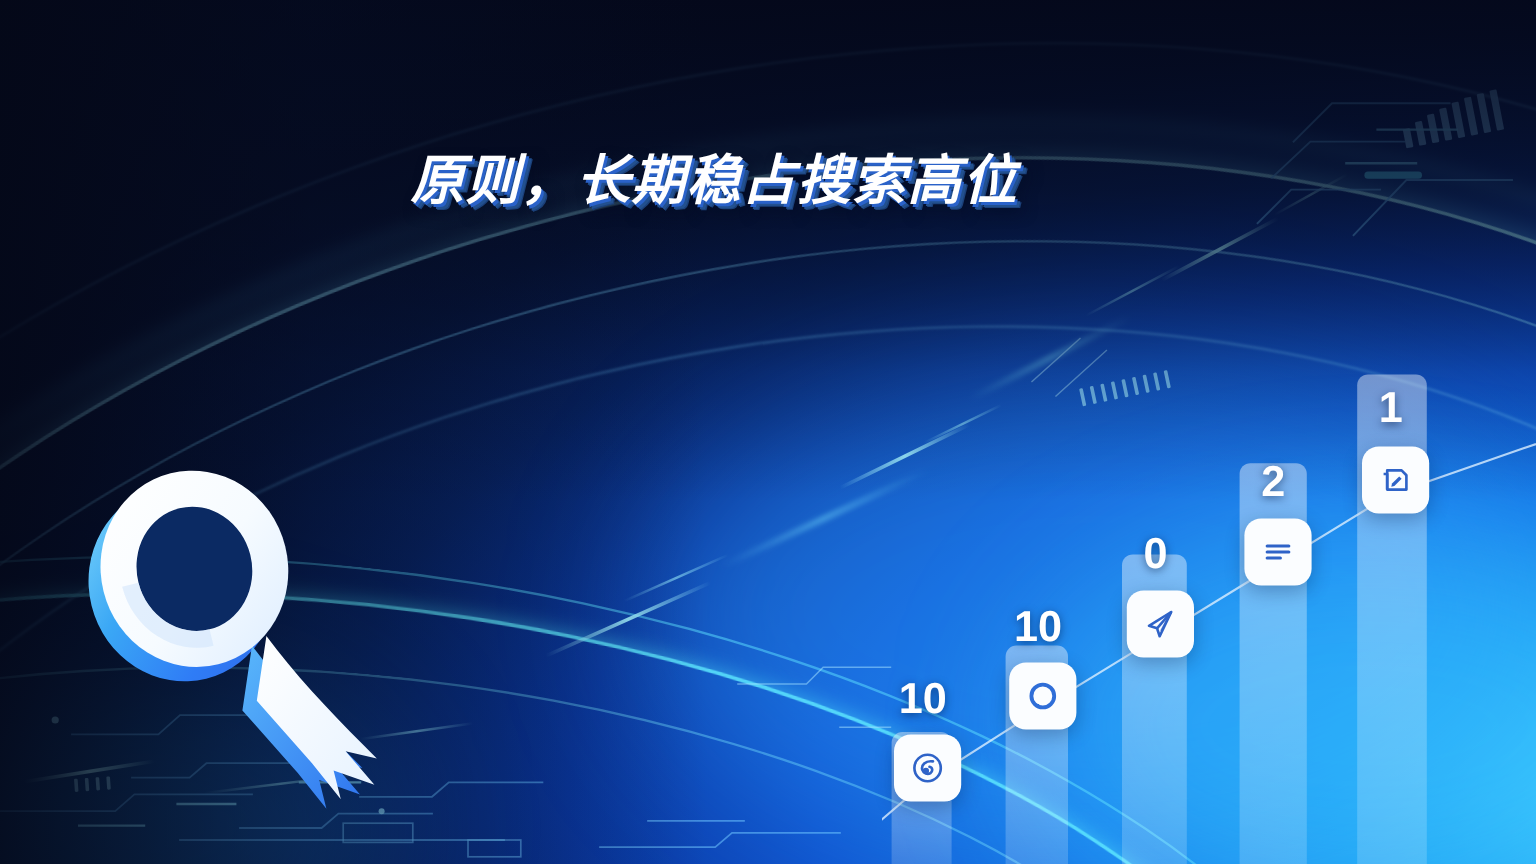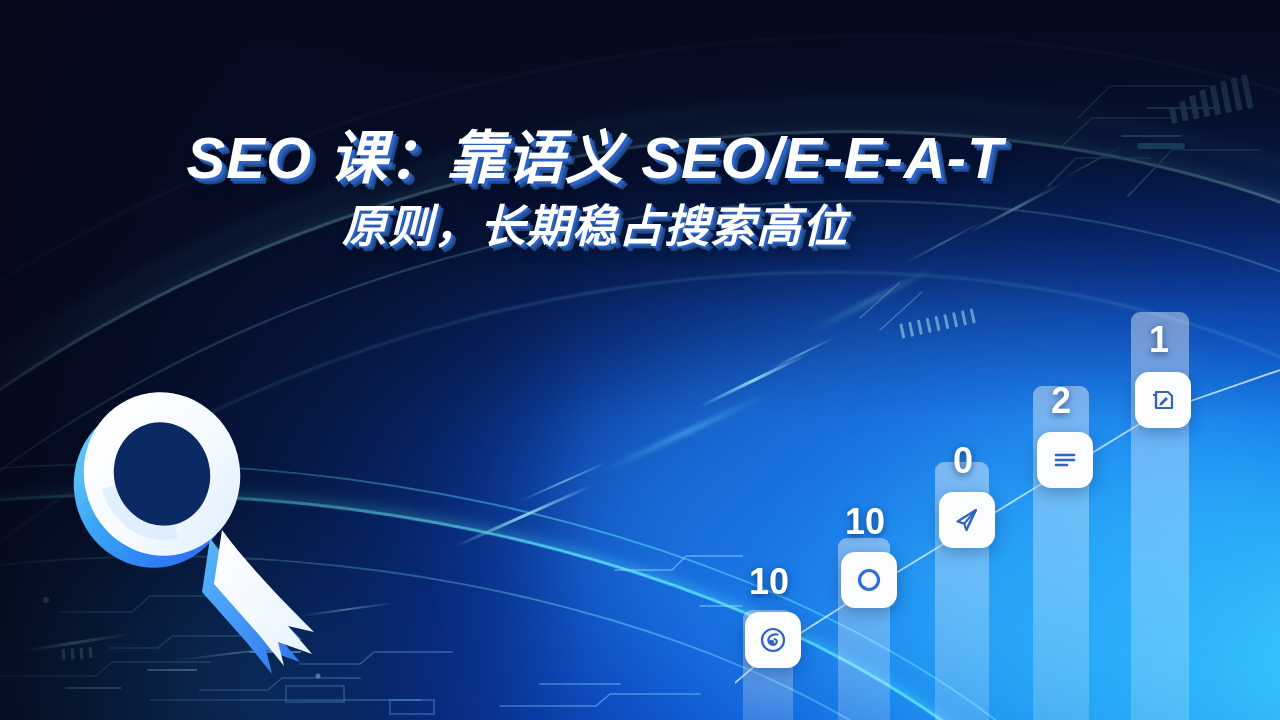--- a/index.html
+++ b/index.html
@@ -304,21 +304,20 @@
         <path d="M860 318 L900 282"></path>
         <path d="M880 330 L922 292"></path>
       </g>
     </svg>
 
     <div class="vignette-top"></div>
     <div class="vignette-left"></div>
   </div>
 
   <div id="headline">
-    <div class="line l2">SEO 课：靠语义 SEO/E-E-A-T</div>
     <div class="line l3">原则，长期稳占搜索高位</div>
   </div>
 
   <div id="magnifier">
     <svg width="340" height="300" viewBox="0 0 340 300">
       <defs>
         <linearGradient id="ringEdge" x1="0" y1="0" x2="1" y2="1">
           <stop offset="0%" stop-color="#7fd8fb"></stop>
           <stop offset="35%" stop-color="#3aa7f5"></stop>
           <stop offset="70%" stop-color="#2f7cf6"></stop>

